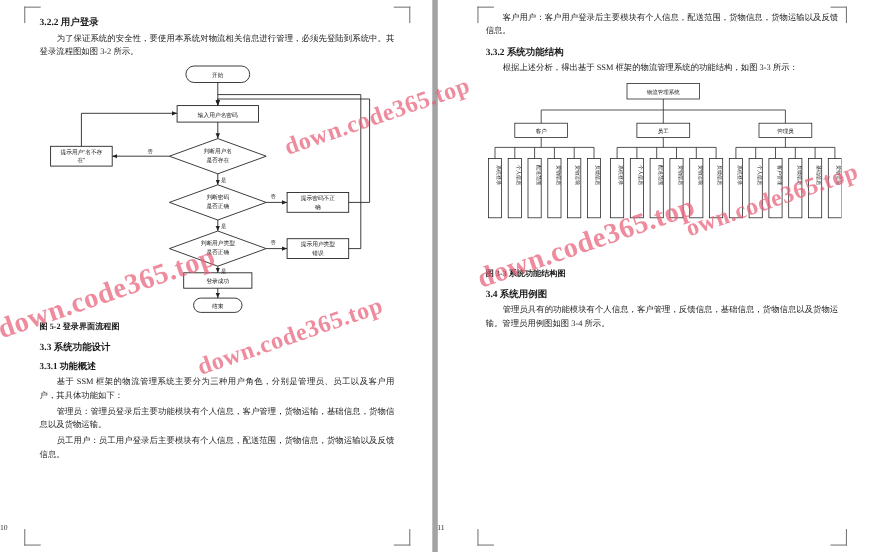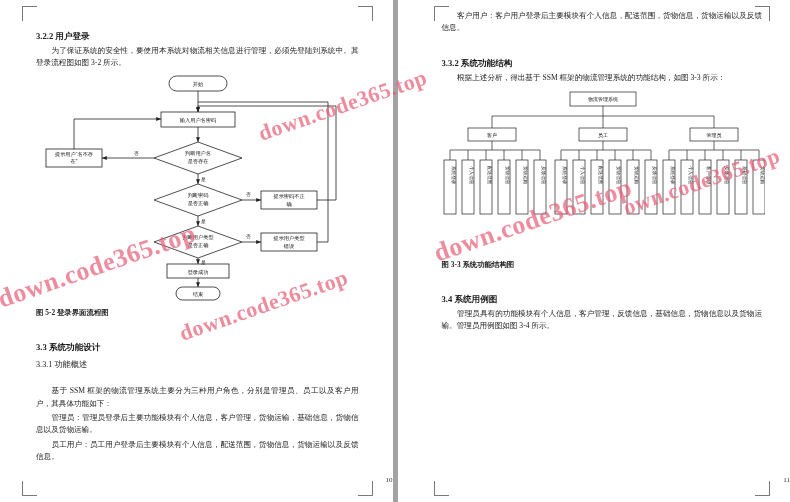--- a/index.html
+++ b/index.html
@@ -48,48 +48,48 @@
     right: 34px;
     top: 8px;
     bottom: 40px;
     font-size: 7.6px;
     line-height: 1.65;
     color: #1a1a1a;
   }
   h2.sec {
     font-size: 8.6px;
     font-weight: bold;
-    margin: 22px 0 3px 0;
+    margin: 6px 0 3px 0;
     line-height: 1.4;
   }
   h3.sub {
     font-size: 8.2px;
-    font-weight: normal;
-    margin: 6px 0 15px 0;
+    font-weight: bold;
+    margin: 6px 0 3px 0;
     line-height: 1.4;
   }
   p.body {
     margin: 0 0 2px 0;
     text-indent: 15.5px;
     text-align: justify;
     font-size: 7.6px;
     line-height: 1.62;
   }
   .cap {
     text-align: left;
     font-size: 7.4px;
     font-weight: bold;
     margin: 3px 0 4px 0;
   }
   .pagenum {
     position: absolute;
     bottom: 18px;
     left: 0;
     right: 0;
-    text-align: right;
+    text-align: left;
     font-size: 7px;
     color: #333;
   }
 
   
   .flow {
     position: relative;
     width: 100%;
     height: 232px;
     margin: 2px 0 0 0;

